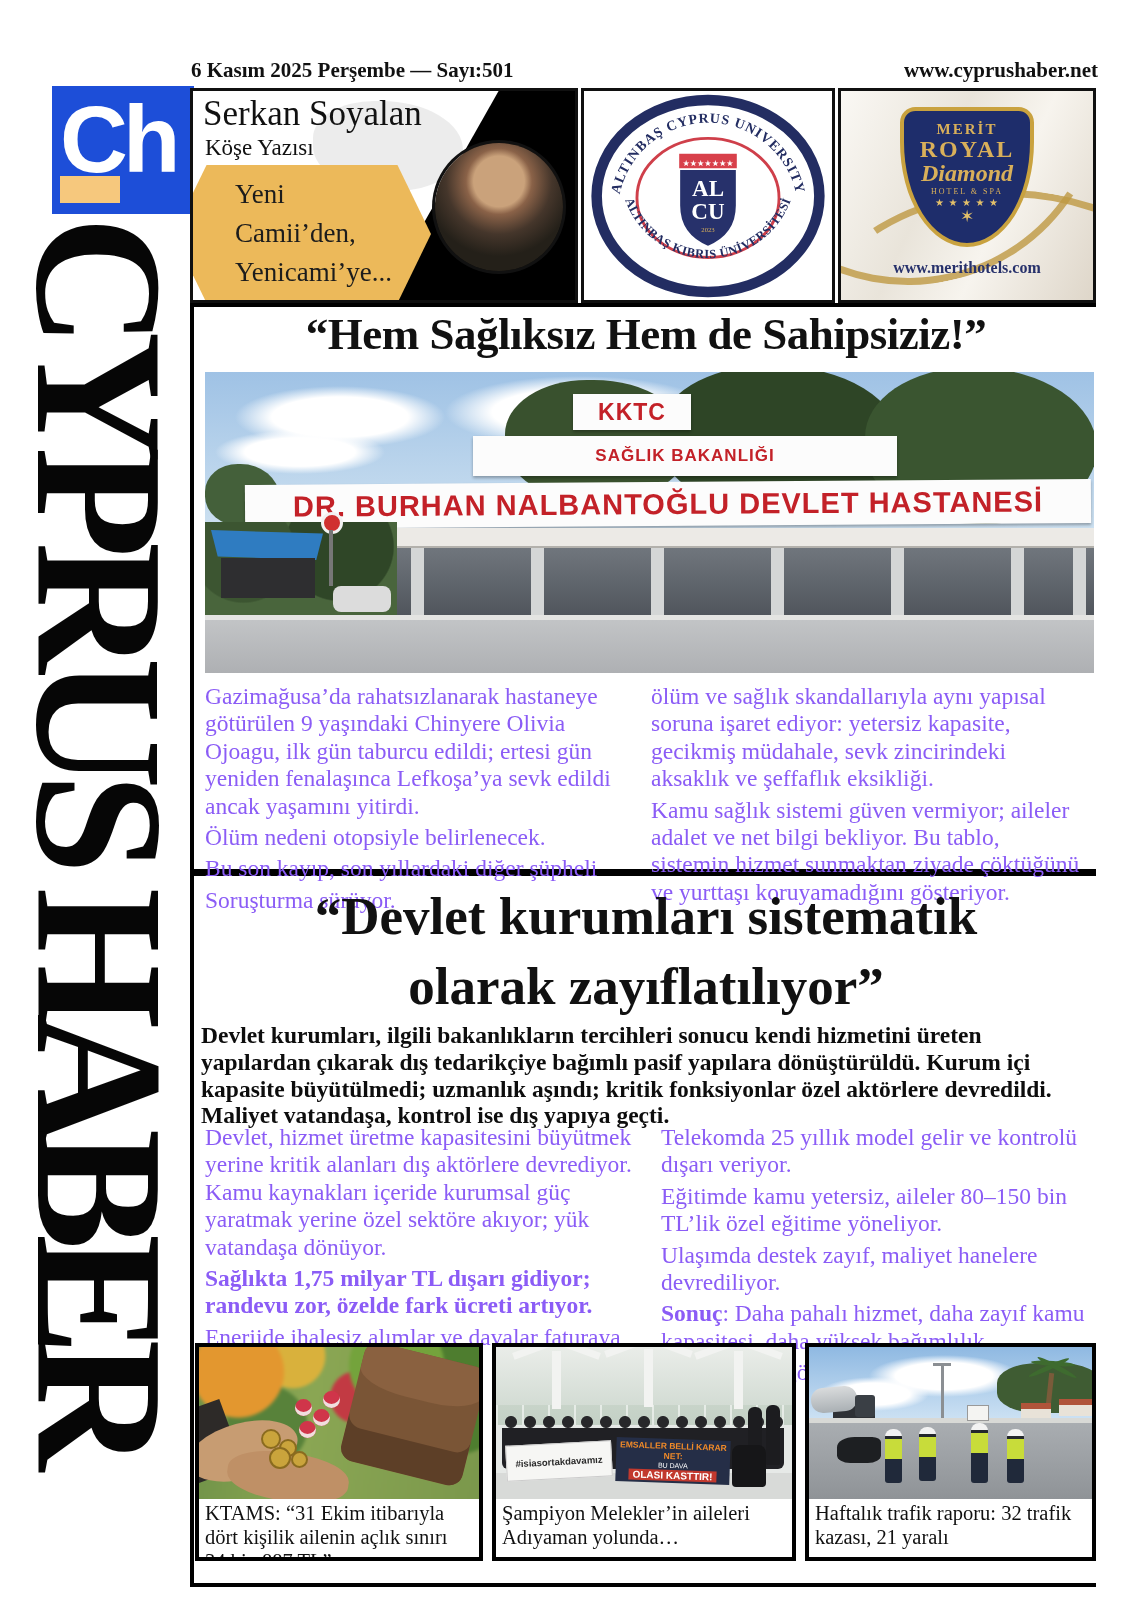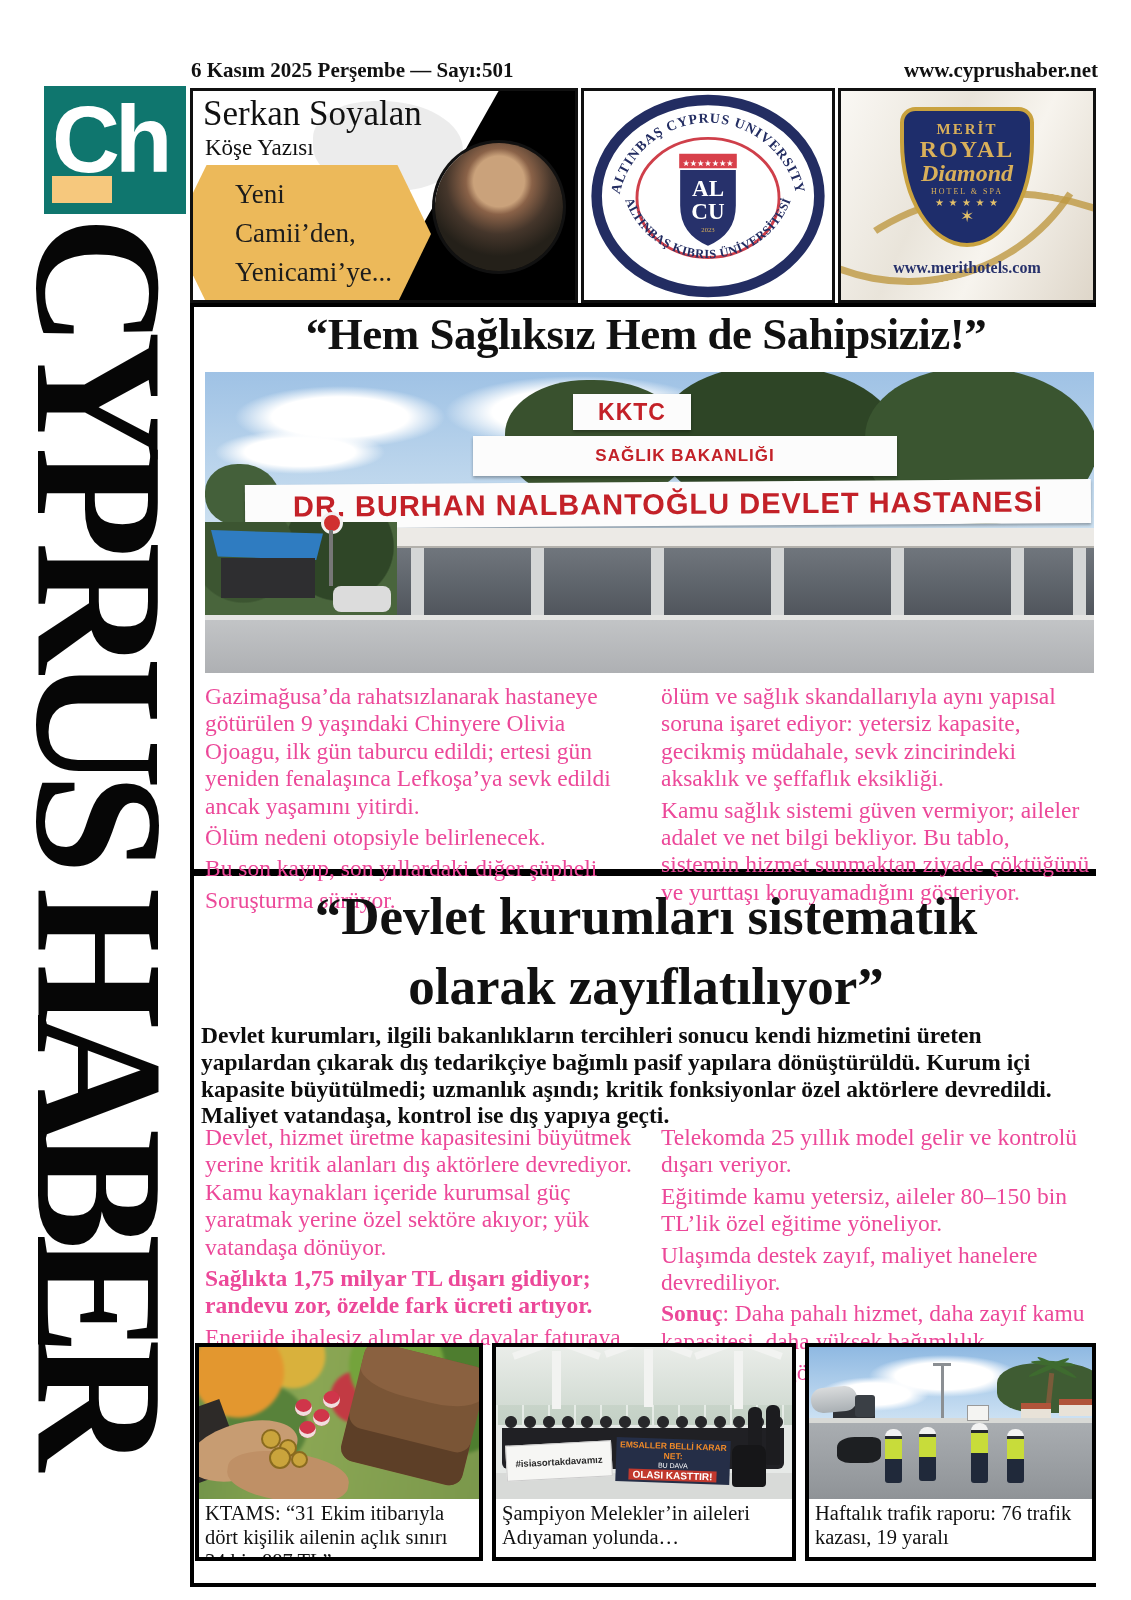--- a/index.html
+++ b/index.html
@@ -2,21 +2,21 @@
 <html><head>
 <meta charset="utf-8">
 <style>
   html,body{margin:0;padding:0;background:#fff;}
   .page{position:relative;width:1131px;height:1600px;background:#fff;overflow:hidden;
         font-family:"Liberation Serif",serif;color:#111;}
   .abs{position:absolute;}
   p{margin:4px;}
 
   
-  .logo-box{left:44px;top:86px;width:142px;height:128px;background:#0f766e;}
+  .logo-box{left:52px;top:86px;width:142px;height:128px;background:#1d4ed8;}
   .logo-mono{left:52px;top:84px;font-family:"Liberation Sans",sans-serif;font-weight:bold;
              font-size:94px;color:#fff;letter-spacing:-5px;line-height:1.2;}
   .logo-gold{left:52px;top:176px;width:60px;height:27px;background:#f6c87d;}
   .vertical-title{left:20px;top:216px;height:1360px;width:170px;writing-mode:vertical-rl;
                   text-orientation:mixed;font-weight:bold;font-size:182px;line-height:1;
                   letter-spacing:-16px;color:#060606;white-space:nowrap;}
 
   
   .date-line{left:191px;top:58px;font-size:21px;font-weight:bold;}
   .site-line{right:33px;top:58px;font-size:21px;font-weight:bold;}
@@ -77,21 +77,21 @@
           radial-gradient(circle at 70% 25%,#2f4627 0 35%,transparent 36%),#49653c;}
   .awning{position:absolute;left:6px;top:158px;width:112px;height:30px;background:#2f7cc1;
           clip-path:polygon(0 0,100% 12%,94% 100%,6% 88%);}
   .awning-dark{position:absolute;left:16px;top:186px;width:94px;height:40px;background:#2e2e30;}
   .car{position:absolute;left:128px;top:214px;width:58px;height:26px;background:#dcdcdc;border-radius:8px;}
   .road{position:absolute;left:0;top:248px;width:889px;height:53px;background:linear-gradient(#c2c4c6,#aeb0b3);}
   .curb{position:absolute;left:0;top:243px;width:889px;height:5px;background:#e4e4e2;}
   .rsign{position:absolute;left:116px;top:140px;width:16px;height:16px;border-radius:50%;background:#d03030;border:3px solid #f2f2f2;}
   .rpole{position:absolute;left:124px;top:158px;width:4px;height:56px;background:#777;}
 
-  .cols{left:201px;width:893px;display:flex;gap:19px;font-size:23.5px;line-height:1.165;color:#ec4899;}
+  .cols{left:201px;width:893px;display:flex;gap:9px;font-size:23.5px;line-height:1.165;color:#8b5cf6;}
   .cols .col{width:437px;}
   .cols p.bold, .cols b{font-weight:bold;}
   #a1cols{top:679px;}
   #a2cols{top:1120px;justify-content:space-between;}
 
   
   .headline2{left:200px;top:880px;width:892px;text-align:center;font-weight:bold;font-size:53px;line-height:1.24;}
   .intro{left:201px;top:1022px;width:893px;font-weight:bold;font-size:23.5px;line-height:1.14;color:#0d0d0d;}
 
   
@@ -367,17 +367,17 @@
         <div class="mixer-cab"></div>
         <div class="tr-walk"></div>
         <div class="tr-road"></div>
         <div class="moto"></div>
         <div class="cop" style="left:76px;top:82px;"></div>
         <div class="cop" style="left:110px;top:80px;"></div>
         <div class="cop" style="left:162px;top:76px;height:60px;"></div>
         <div class="cop" style="left:198px;top:82px;"></div>
         <div class="radar" style="left:158px;top:58px;"></div>
       </div>
-      <div class="caption">Haftalık trafik raporu: 76 trafik kazası, 19 yaralı</div>
+      <div class="caption">Haftalık trafik raporu: 32 trafik kazası, 21 yaralı</div>
     </div>
   </div>
 
 </div>
 
 </body></html>

